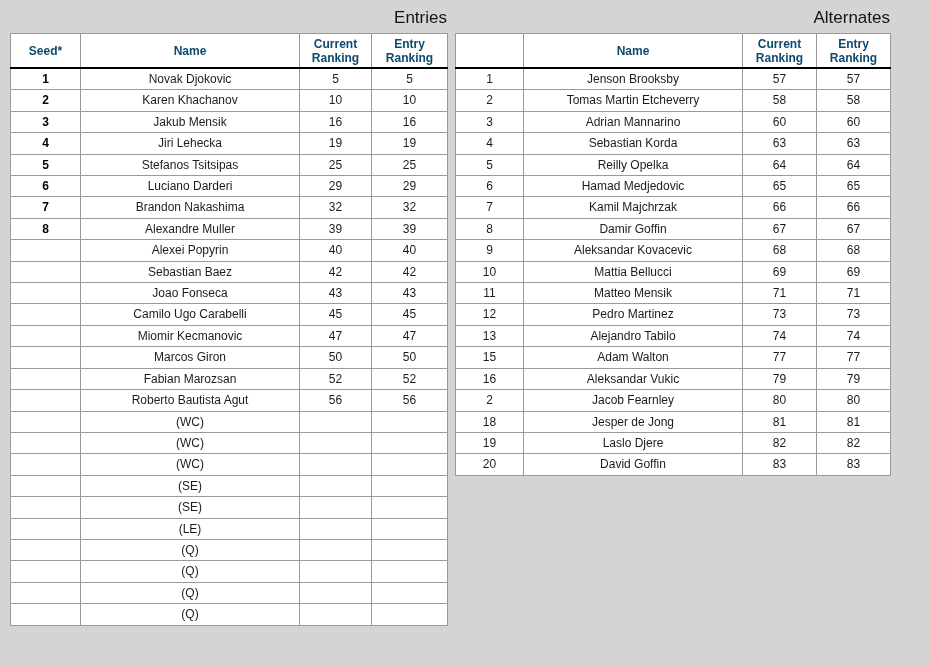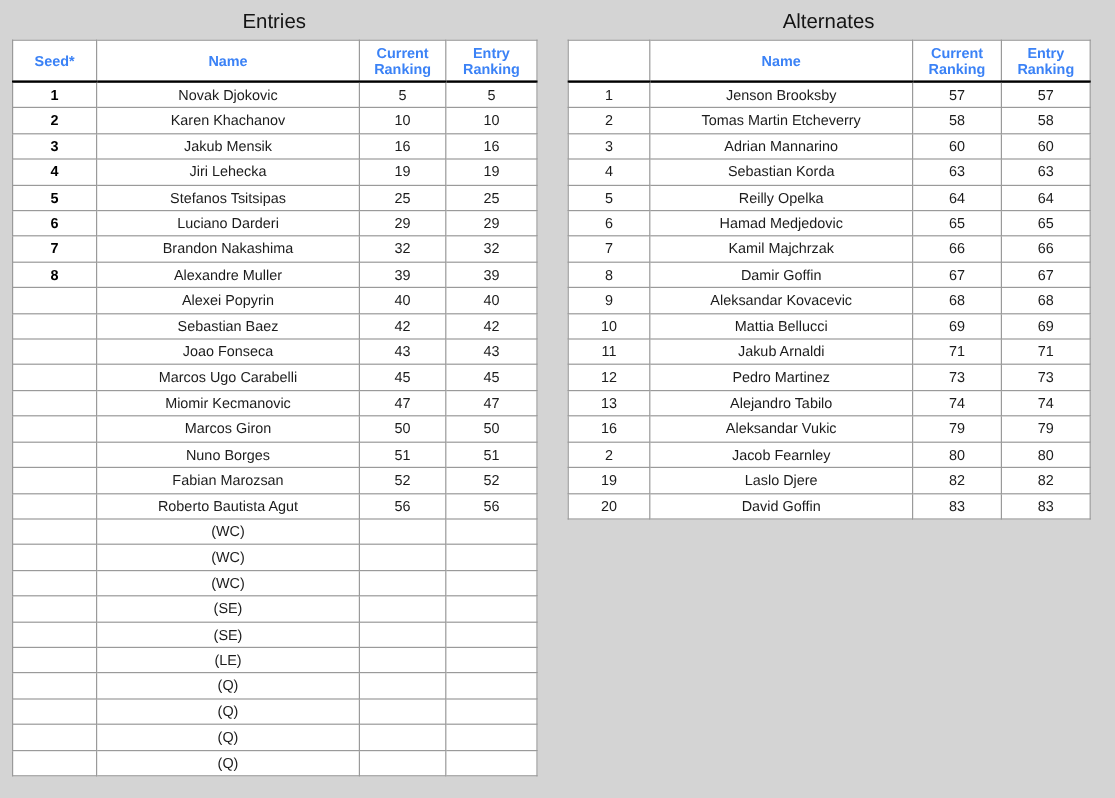--- a/index.html
+++ b/index.html
@@ -16,48 +16,48 @@
   }
   .panel {
     position: absolute;
     top: 8px;
   }
   .panel-entries {
     left: 10px;
     width: 437px;
   }
   .panel-alternates {
-    left: 473px;
+    left: 455px;
     width: 435px;
   }
   .panel h2 {
     margin: 0 0 5px 0;
     font-size: 17px;
     font-weight: 400;
     line-height: 20px;
-    text-align: center;
+    text-align: right;
     color: #141414;
   }
   table {
     border-collapse: collapse;
     table-layout: fixed;
     background: #ffffff;
     border: 1px solid #6e6e6e;
     width: 100%;
   }
   th, td {
     border: 1px solid #9a9a9a;
     text-align: center;
     vertical-align: middle;
     overflow: hidden;
   }
   thead th {
     font-size: 12px;
     font-weight: bold;
-    color: #3b82f6;
+    color: #0c4a6e;
     height: 33px;
     line-height: 14px;
     padding: 0 1px;
     border-bottom: 2px solid #000000;
     background: #ffffff;
   }
   tbody td {
     font-size: 12px;
     color: #1c1c1c;
     height: 20.4px;
@@ -152,41 +152,35 @@
           <td>42</td>
         </tr>
         <tr>
           <td></td>
           <td>Joao Fonseca</td>
           <td>43</td>
           <td>43</td>
         </tr>
         <tr>
           <td></td>
-          <td>Marcos Ugo Carabelli</td>
+          <td>Camilo Ugo Carabelli</td>
           <td>45</td>
           <td>45</td>
         </tr>
         <tr>
           <td></td>
           <td>Miomir Kecmanovic</td>
           <td>47</td>
           <td>47</td>
         </tr>
         <tr>
           <td></td>
           <td>Marcos Giron</td>
           <td>50</td>
           <td>50</td>
-        </tr>
-        <tr>
-          <td></td>
-          <td>Nuno Borges</td>
-          <td>51</td>
-          <td>51</td>
         </tr>
         <tr>
           <td></td>
           <td>Fabian Marozsan</td>
           <td>52</td>
           <td>52</td>
         </tr>
         <tr>
           <td></td>
           <td>Roberto Bautista Agut</td>
@@ -330,47 +324,59 @@
           <td>68</td>
         </tr>
         <tr>
           <td>10</td>
           <td>Mattia Bellucci</td>
           <td>69</td>
           <td>69</td>
         </tr>
         <tr>
           <td>11</td>
-          <td>Jakub Arnaldi</td>
+          <td>Matteo Mensik</td>
           <td>71</td>
           <td>71</td>
         </tr>
         <tr>
           <td>12</td>
           <td>Pedro Martinez</td>
           <td>73</td>
           <td>73</td>
         </tr>
         <tr>
           <td>13</td>
           <td>Alejandro Tabilo</td>
           <td>74</td>
           <td>74</td>
         </tr>
         <tr>
+          <td>15</td>
+          <td>Adam Walton</td>
+          <td>77</td>
+          <td>77</td>
+        </tr>
+        <tr>
           <td>16</td>
           <td>Aleksandar Vukic</td>
           <td>79</td>
           <td>79</td>
         </tr>
         <tr>
           <td>2</td>
           <td>Jacob Fearnley</td>
           <td>80</td>
           <td>80</td>
+        </tr>
+        <tr>
+          <td>18</td>
+          <td>Jesper de Jong</td>
+          <td>81</td>
+          <td>81</td>
         </tr>
         <tr>
           <td>19</td>
           <td>Laslo Djere</td>
           <td>82</td>
           <td>82</td>
         </tr>
         <tr>
           <td>20</td>
           <td>David Goffin</td>

